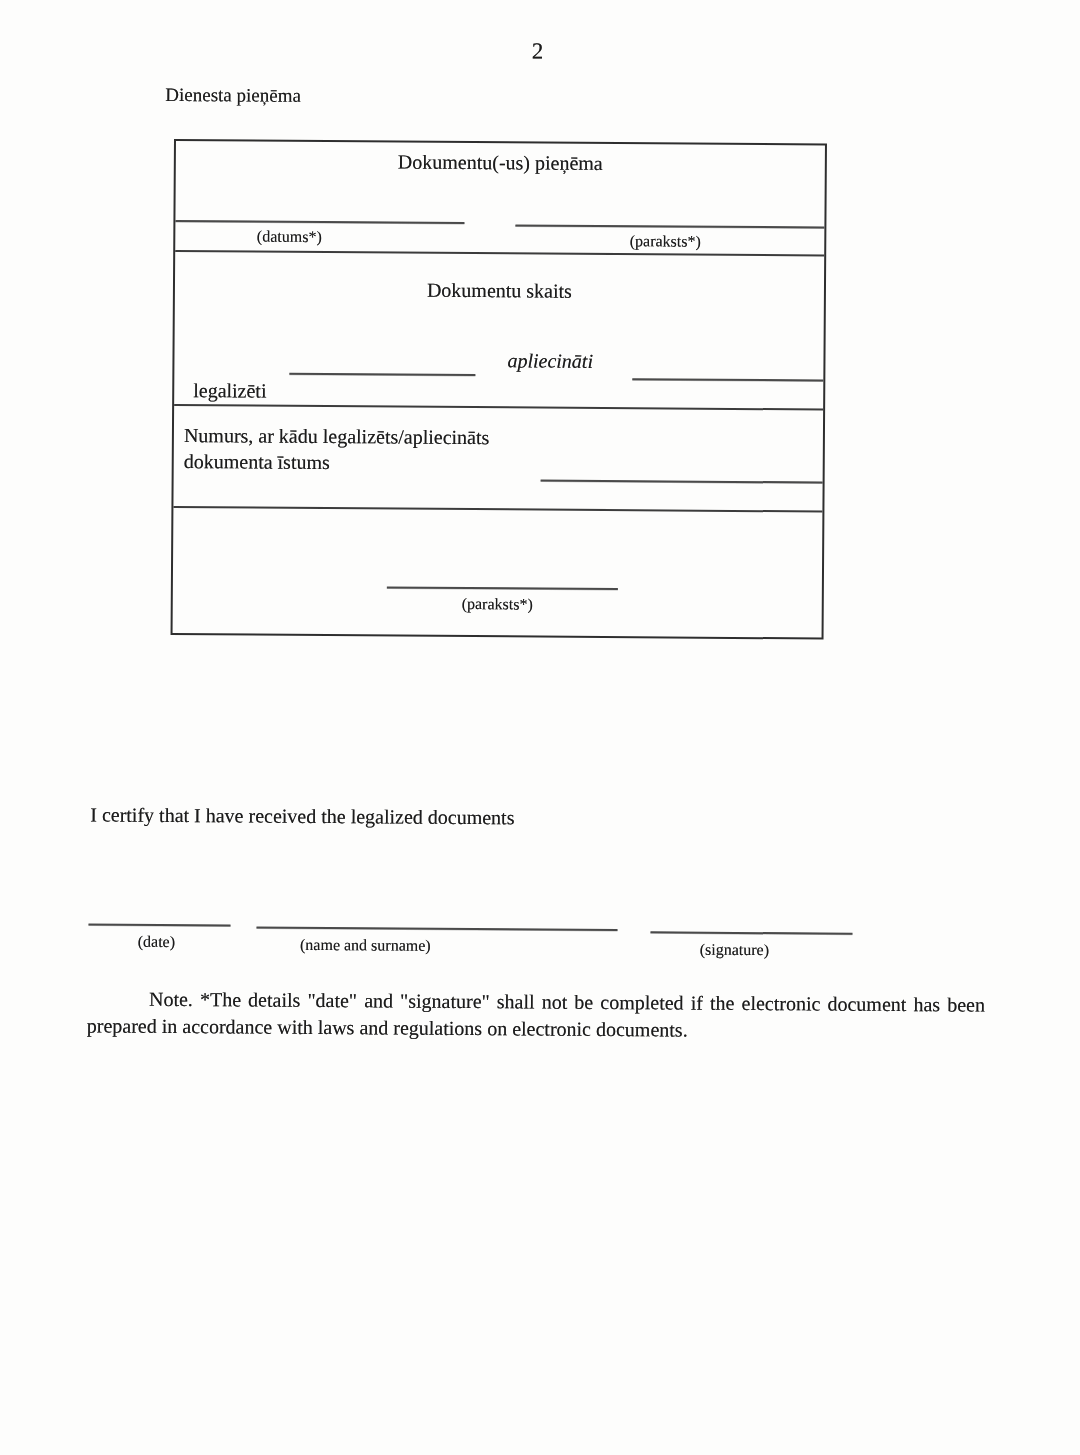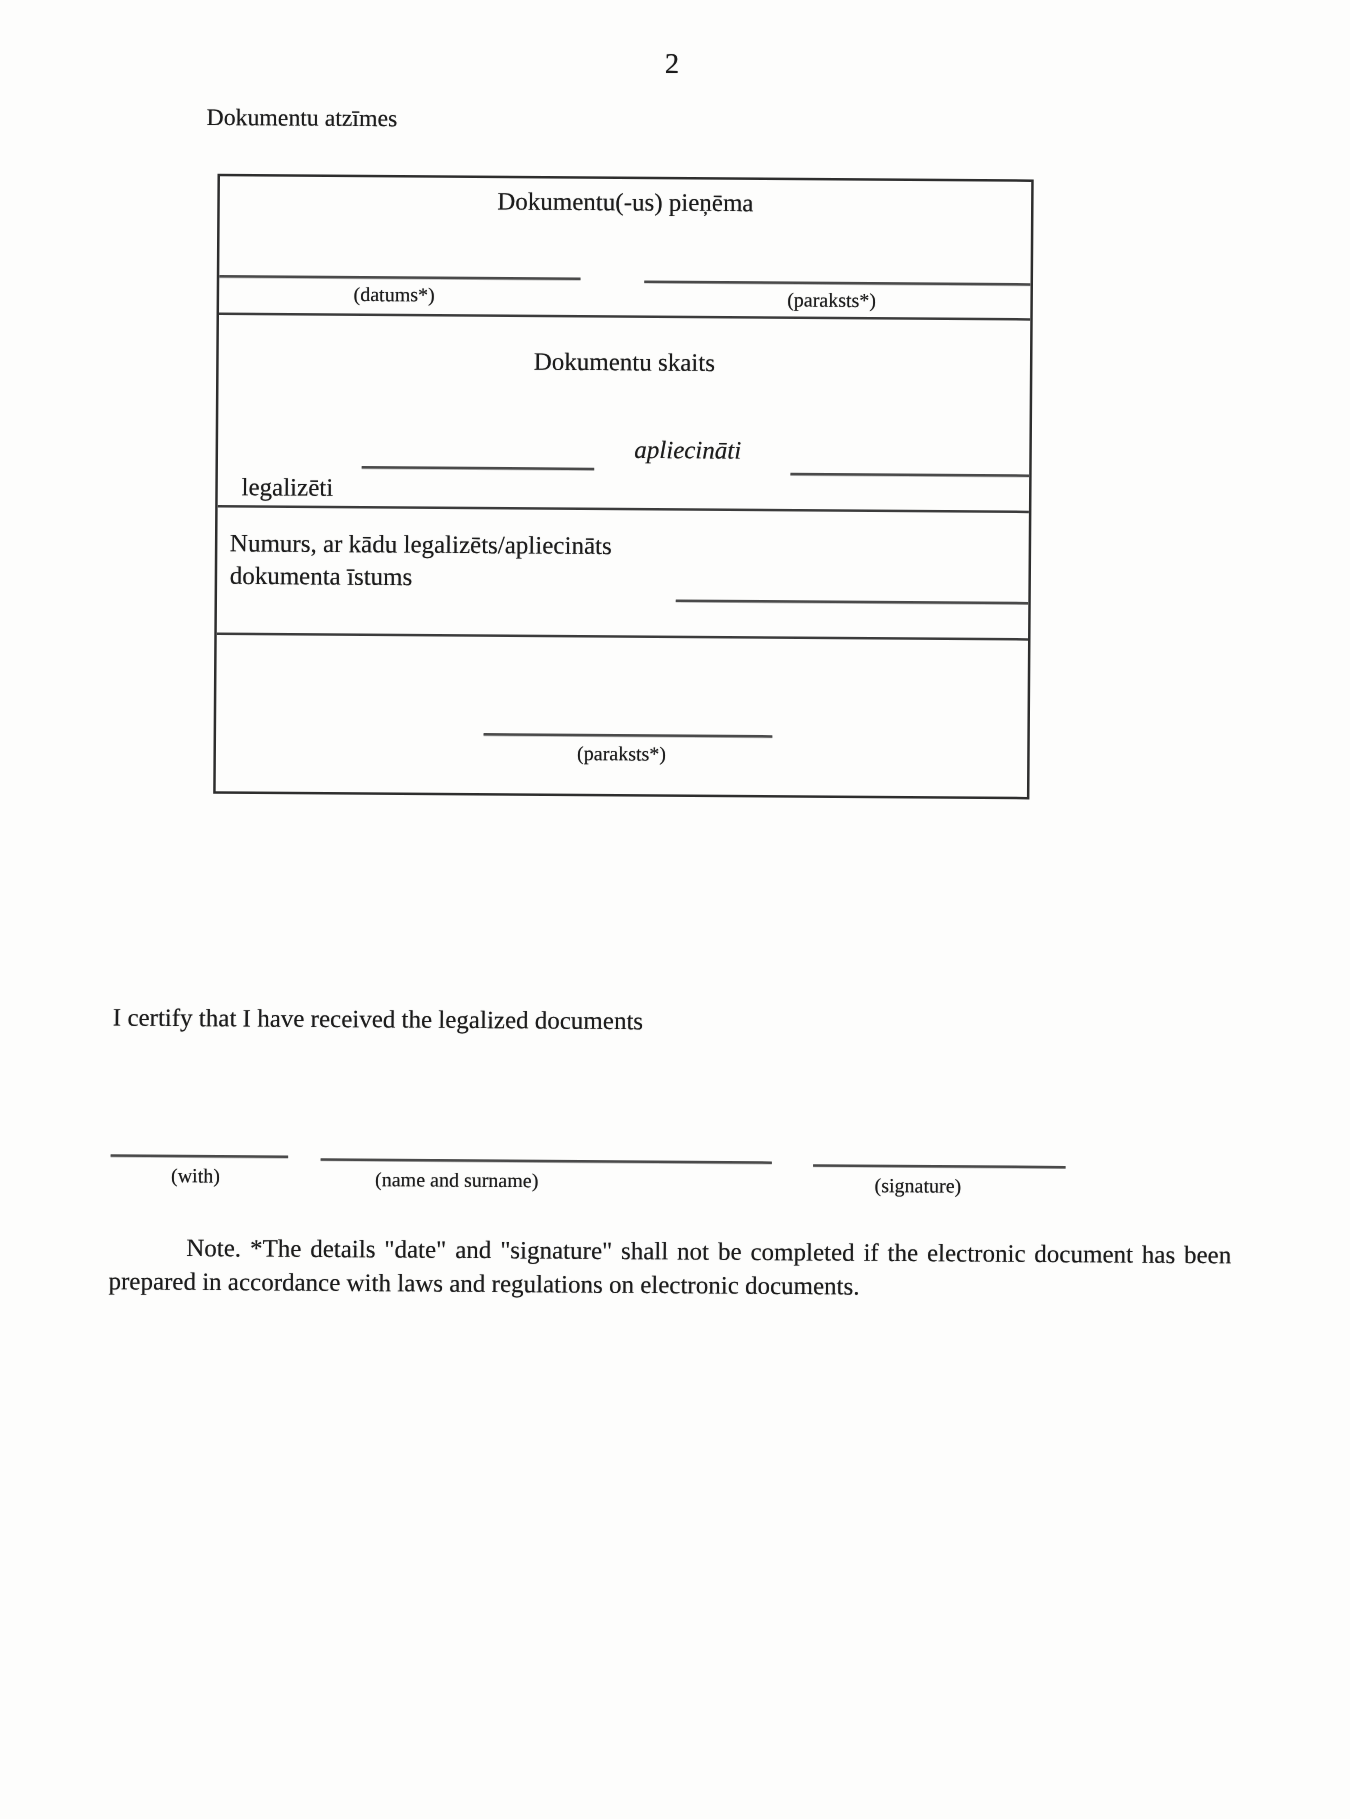--- a/index.html
+++ b/index.html
@@ -88,30 +88,30 @@
     text-shadow: 0 0 0.6px rgba(30,30,30,0.65);
   }
 </style>
 </head>
 <body>
 
 <div class="scan">
 
   <div class="abs ink page-number">2</div>
 
-  <div class="abs ink service-notes">Dokumentu atzīmes</div>
+  <div class="abs ink service-notes">Dienesta pieņēma</div>
 
   <div class="abs stamp-box">
 
     <div class="abs ink box-center" style="top:8px;">Dokumentu(-us) pieņēma</div>
 
     <div class="fill-line" style="top:79px; left:0; width:289px;"></div>
     <div class="fill-line" style="top:81px; left:340px; width:309px;"></div>
 
-    <div class="abs ink small-label" style="top:86px; left:80px; width:120px;">(datums*)</div>
+    <div class="abs ink small-label" style="top:86px; left:54px; width:120px;">(datums*)</div>
     <div class="abs ink small-label" style="top:88px; left:430px; width:120px;">(paraksts*)</div>
 
     <div class="sep-line" style="top:109px;"></div>
 
     <div class="abs ink box-center" style="top:136px;">Dokumentu skaits</div>
 
     <div class="abs ink body-text" style="top:206px; left:19px;margin-top:32px;">legalizēti</div>
     <div class="fill-line" style="top:231px; left:115px; width:186px;"></div>
 
     <div class="abs ink body-text" style="top:206px; left:333px;font-style:italic;">apliecināti</div>
@@ -128,19 +128,19 @@
     <div class="fill-line" style="top:444px; left:214px; width:231px;"></div>
     <div class="abs ink small-label box-center" style="top:452px; font-size:16px;">(paraksts*)</div>
   </div>
 
   <div class="abs ink certify">I certify that I have received the legalized documents</div>
 
   <div class="fill-line" style="top:924px; left:94px; width:142px;"></div>
   <div class="fill-line" style="top:926px; left:262px; width:361px;"></div>
   <div class="fill-line" style="top:928px; left:656px; width:202px;"></div>
 
-  <div class="abs ink small-label" style="top:933px; left:112px; width:100px;">(with)</div>
+  <div class="abs ink small-label" style="top:933px; left:112px; width:100px;">(date)</div>
   <div class="abs ink small-label" style="top:935px; left:271px; width:200px;">(name and surname)</div>
   <div class="abs ink small-label" style="top:937px; left:640px; width:200px;">(signature)</div>
 
   <div class="abs note">Note. *The details "date" and "signature" shall not be completed if the electronic document has been prepared in accordance with laws and regulations on electronic documents.</div>
 
 </div>
 
 </body></html>

